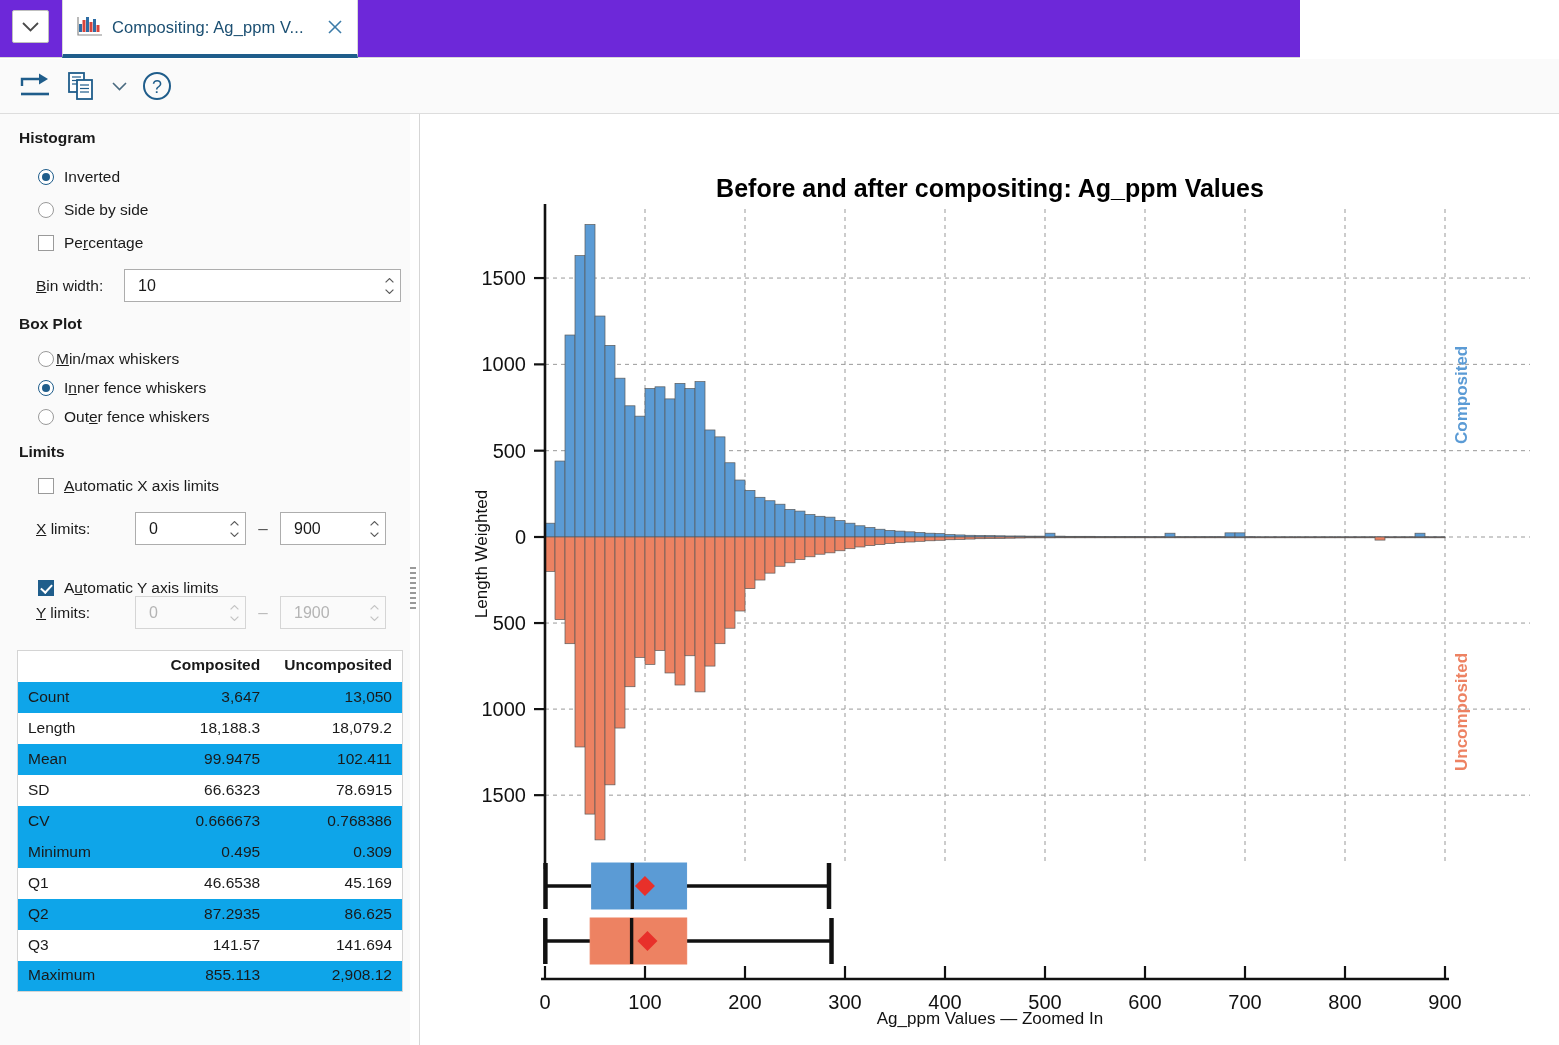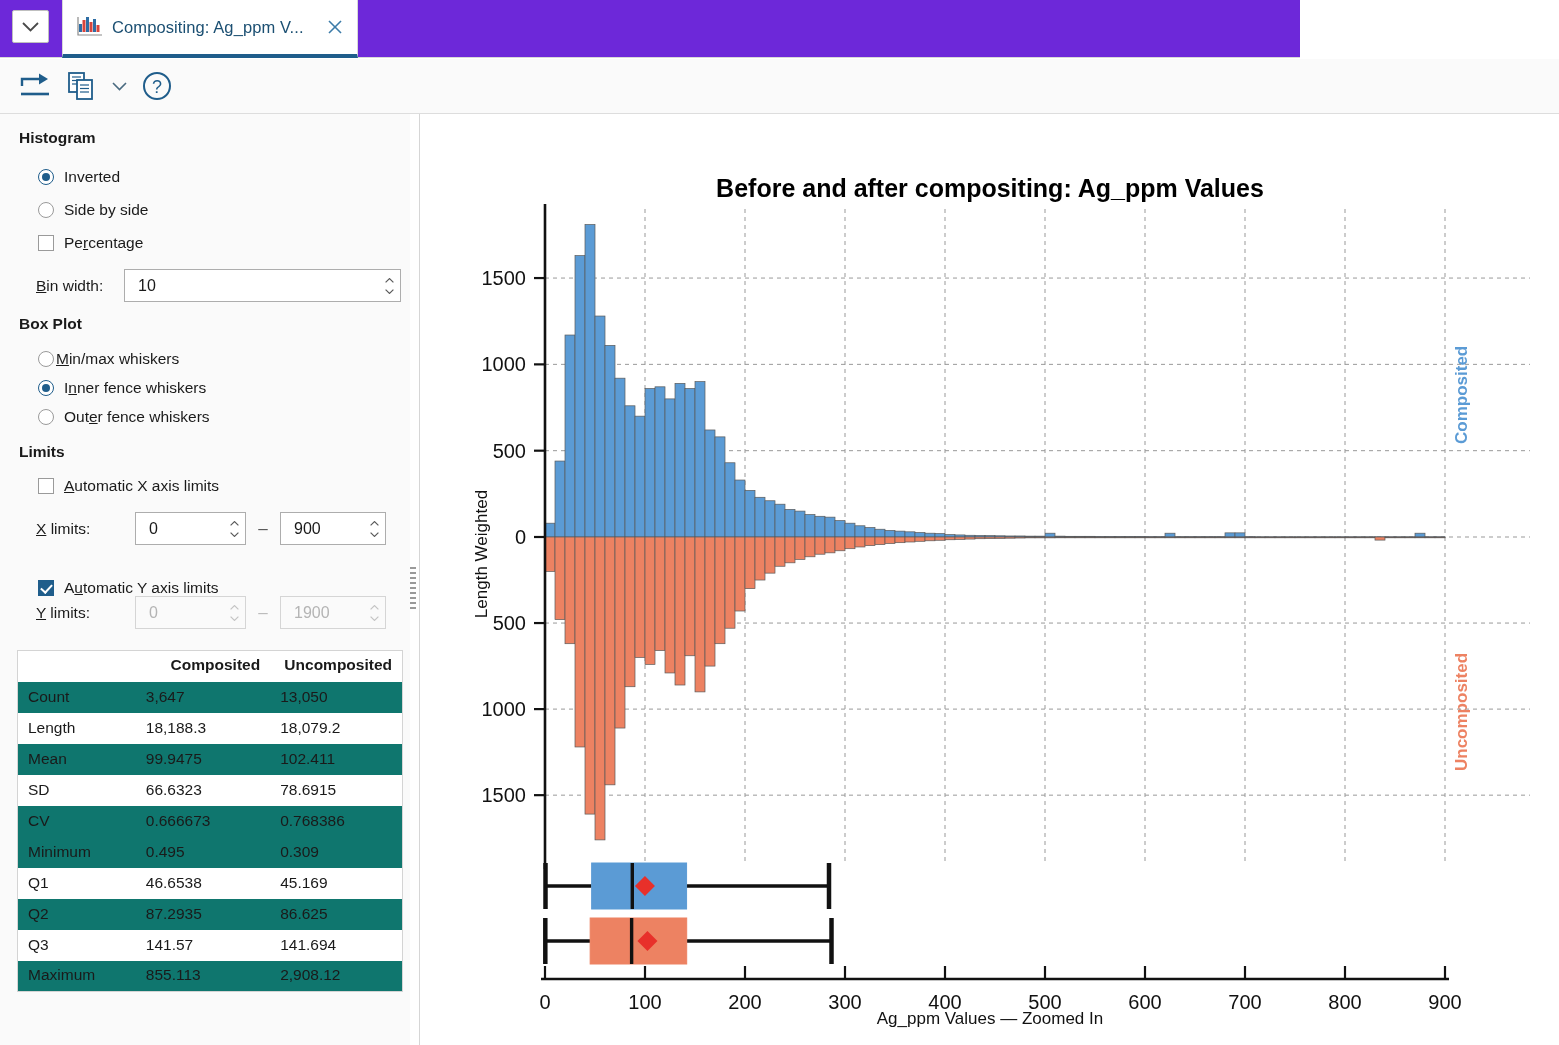--- a/index.html
+++ b/index.html
@@ -102,22 +102,22 @@
     border: 1px solid #d4d4d4; background: #ffffff;
     border-collapse: collapse; table-layout: fixed;
   }
   .stats td, .stats th {
     font-size: 15.5px; color: #1a1a1a; padding: 5px 10px 6px 10px; border: none;
     font-weight: normal; height: 31px;
   }
   .stats th { font-weight: bold; text-align: right; padding-bottom: 7px; }
   .stats th.lbl { }
   .stats td.name { text-align: left; }
-  .stats td.num { text-align: left; }
-  .stats tr.alt { background: #0f766e; }
+  .stats td.num { text-align: right; }
+  .stats tr.alt { background: #0ea5e9; }
   .hdr-comp { color: #5B9BD5; }
   .hdr-uncomp { color: #ED7D5E; }
 
   
   .grip { position: absolute; left: 408px; top: 565px; width: 10px; height: 46px; }
 
   
   .chartpane {
     position: absolute; left: 419px; top: 114px; width: 1140px; height: 931px;
     background: #ffffff; border-left: 1px solid #d6d6d6;

